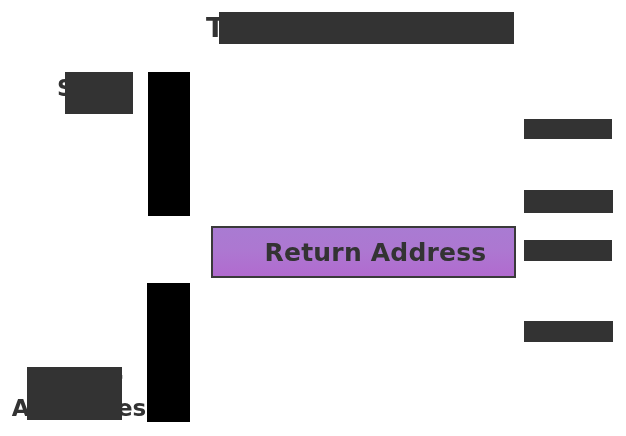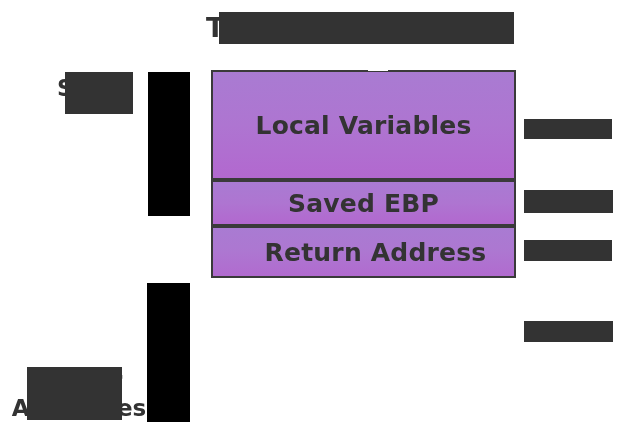--- a/index.html
+++ b/index.html
@@ -162,26 +162,20 @@
   <div class="left-label label-higher-addr">
     <div>Higher</div>
     <div>Addresses</div>
   </div>
 
   <div class="redact" style="left:27px; top:367px; width:95px; height:53px;"></div>
 
   <div class="redact-black" style="left:147px; top:283px; width:43px; height:139px;"></div>
 
   <div class="stack-frame">
-    <div class="stack-block block-local">
-      <span>Local Variables</span>
-    </div>
-    <div class="stack-block block-ebp">
-      <span>Saved EBP</span>
-    </div>
     <div class="stack-block block-ret">
       <span>Return Address</span>
     </div>
   </div>
 
   <div class="top-notch"></div>
 
   <div class="right-label" style="left:524px; top:118px;"></div>
   <div class="redact" style="left:524px; top:119px; width:88px; height:20px;"></div>
 

